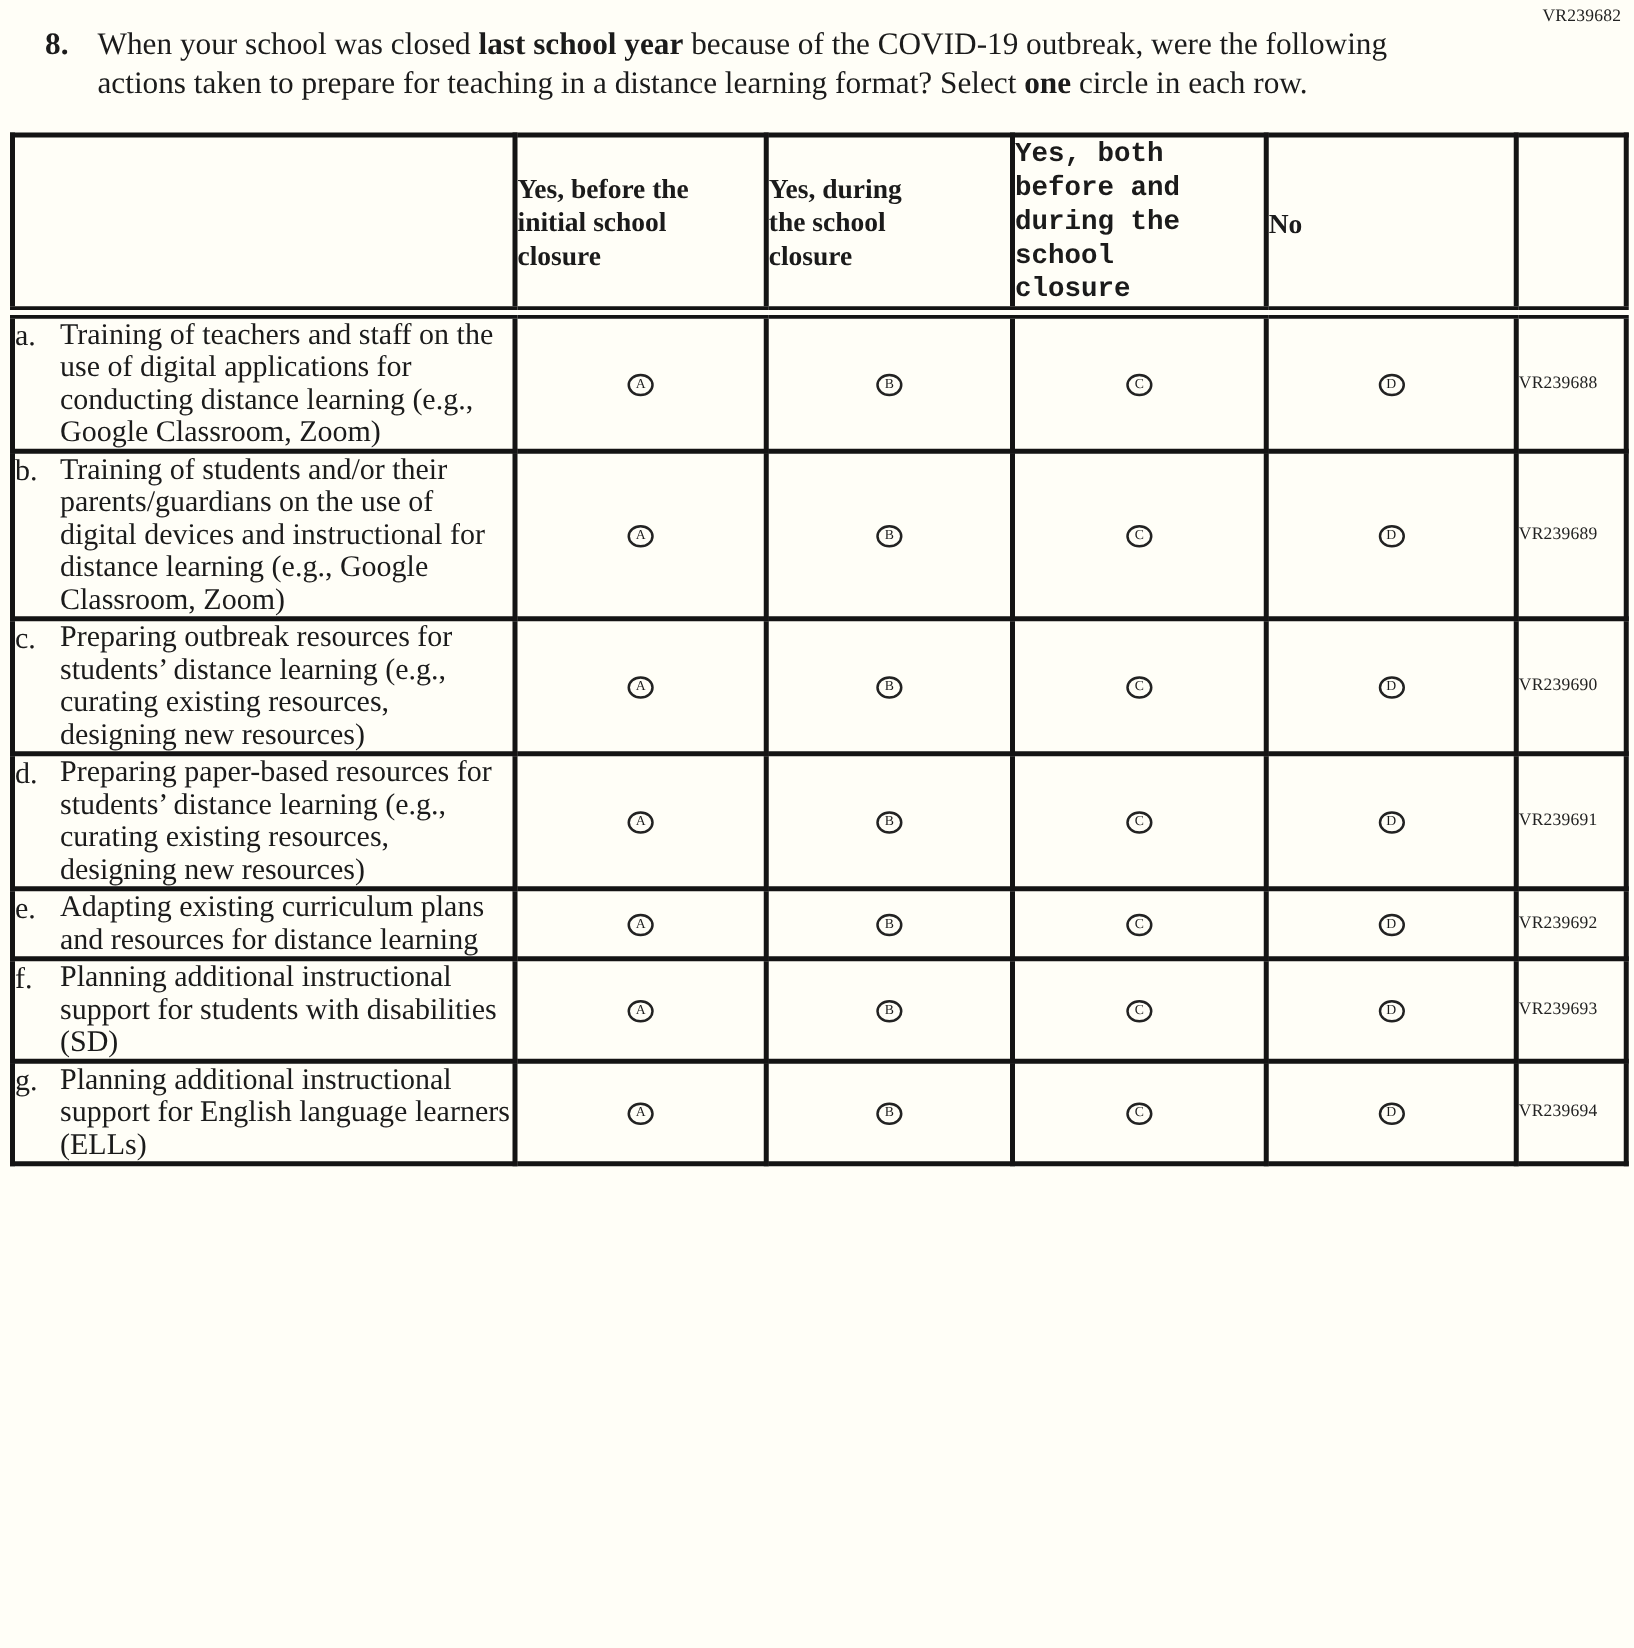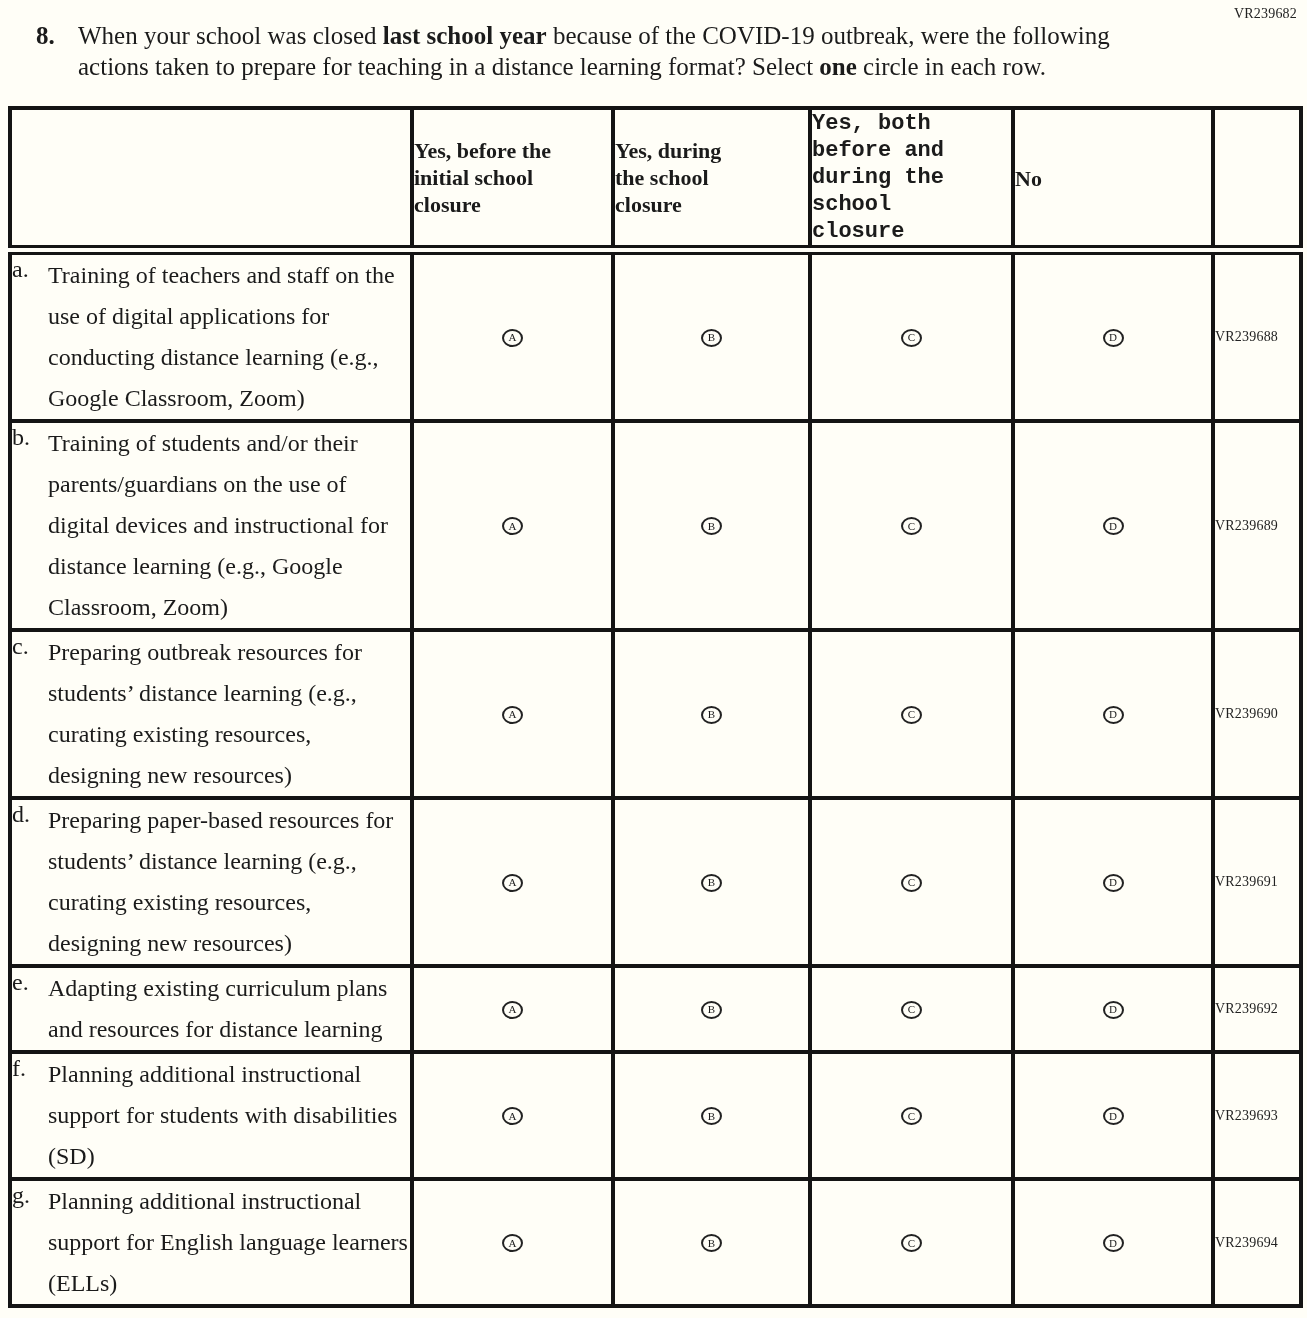--- a/index.html
+++ b/index.html
@@ -60,21 +60,21 @@
   td.stub{
     vertical-align:top;
     padding:7px 6px 7px 8px;
   }
   .stubwrap{display:flex;}
   .row-letter{
     flex:0 0 36px;width:36px;
     font-size:24px;line-height:29px;
   }
   .row-text{
-    flex:1;font-size:24px;line-height:41px;
+    flex:1;font-size:24px;line-height:26px;
   }
 
   td.opt{text-align:center;vertical-align:middle;}
   .bubble{
     display:inline-flex;align-items:center;justify-content:center;
     width:21px;height:18px;
     border:2px solid #222;border-radius:50%;
     font-size:11px;line-height:1;
     font-family:"Liberation Serif","DejaVu Serif",serif;
     color:#1b1b1b;background:transparent;

